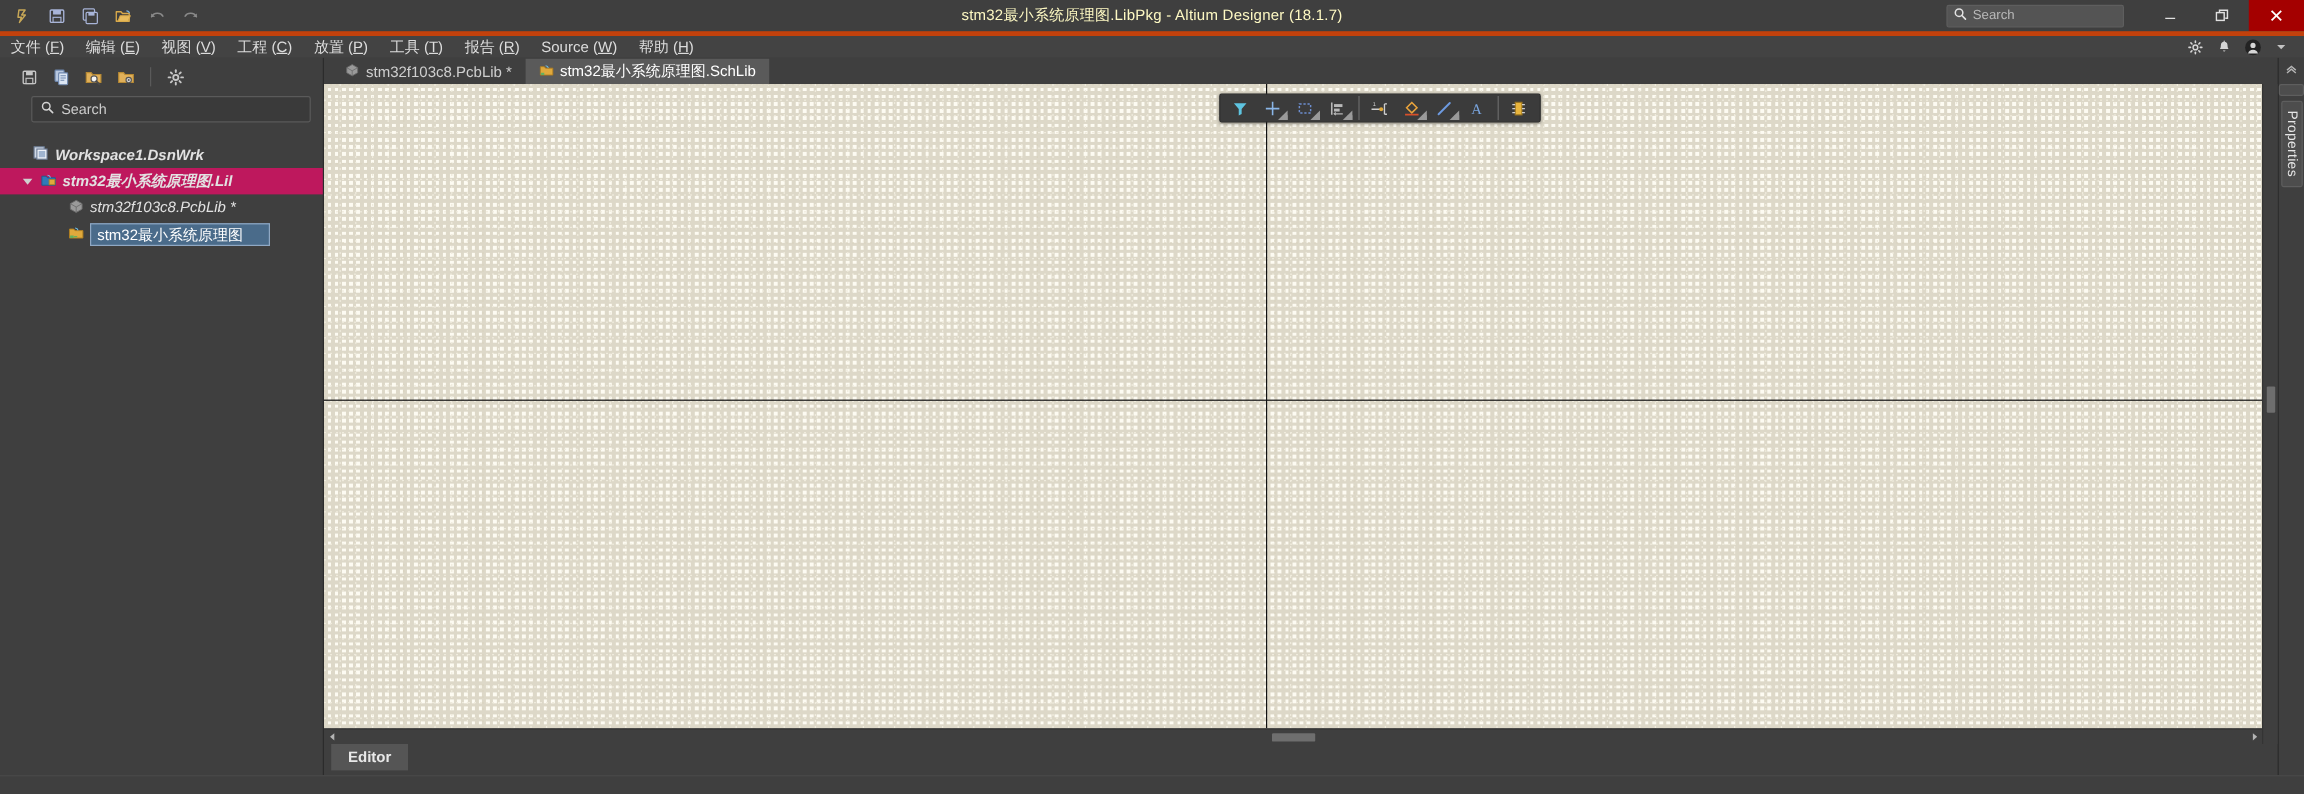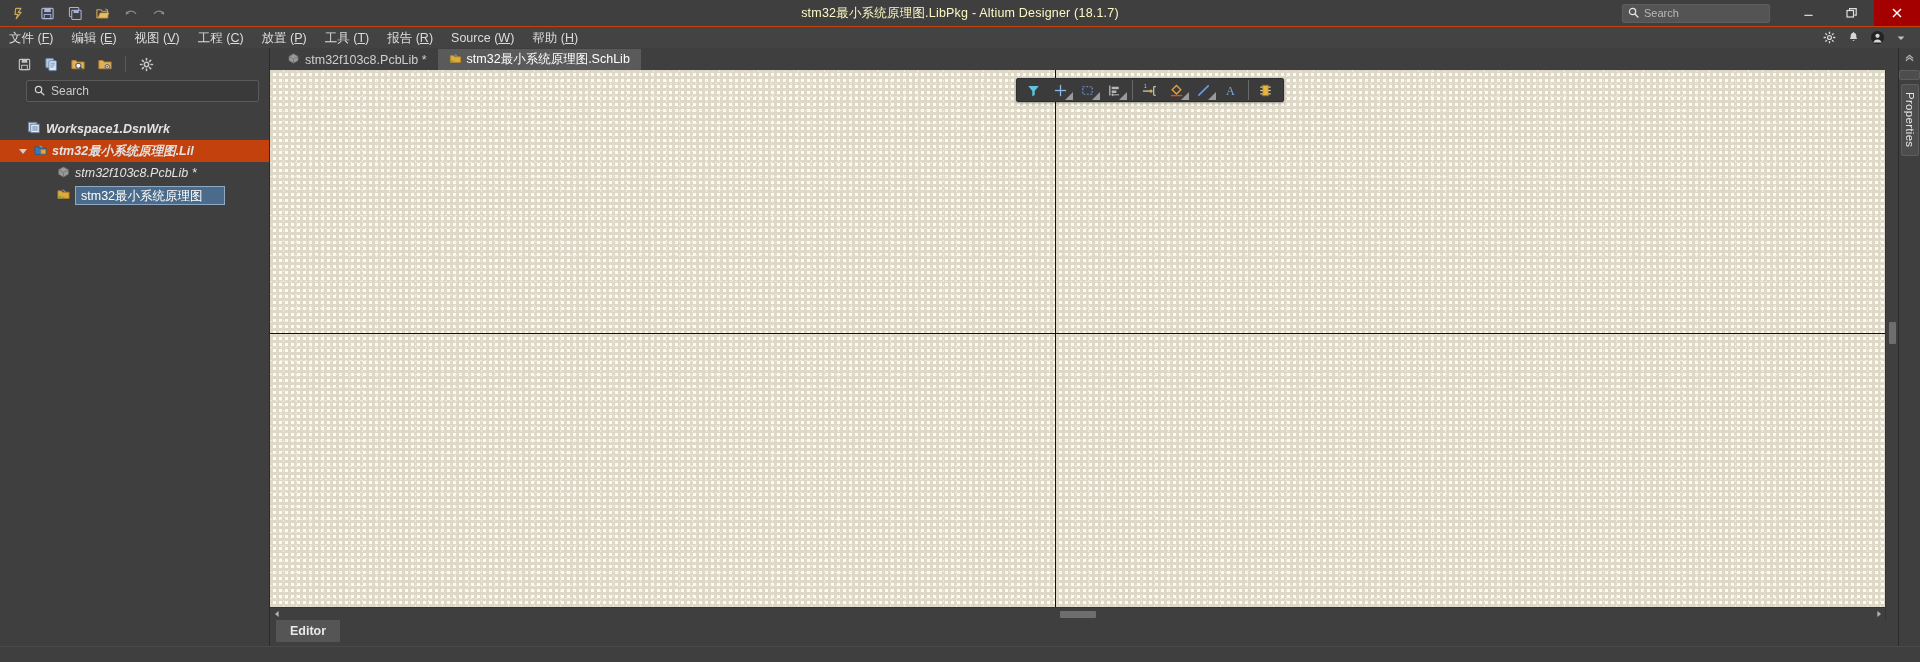--- a/index.html
+++ b/index.html
@@ -35,21 +35,21 @@
   }
   .search-box .ph { color: #b9b9b9; font-size: 11px; }
   .wbtn {
     width: 44px; height: 26px; display: flex; align-items: center; justify-content: center;
     color: #e0e0e0;
   }
   .wbtn.close { background: #a40000; width: 46px; }
 
   
   .menubar {
-    height: 22px; background: #434343; border-top: 1px solid #c2410c;
+    height: 22px; background: #434343; border-top: 4px solid #c2410c;
     display: flex; align-items: center; flex: none; position: relative;
   }
   .menu-item {
     padding: 0 9px; height: 22px; line-height: 22px;
     color: #dcdcdc; font-size: 12.5px; white-space: nowrap;
   }
   .menu-item u { text-decoration: underline; }
   .menubar-right { margin-left: auto; display: flex; align-items: center; gap: 2px; padding-right: 8px; }
   .mb-icon { width: 22px; height: 20px; display: flex; align-items: center; justify-content: center; }
 
@@ -77,21 +77,21 @@
   .pt-btn { width: 24px; height: 24px; display: flex; align-items: center; justify-content: center; border-radius: 2px; }
   .pt-sep { width: 1px; height: 16px; background: #5a5a5a; margin: 0 5px; }
   .panel-search-wrap { padding: 0 10px 0 26px; flex: none; }
   .panel-search {
     height: 22px; background: #3a3a3a; border: 1px solid #5a5a5a; border-radius: 2px;
     display: flex; align-items: center; gap: 6px; padding: 0 7px;
   }
   .panel-search .ph { color: #cbcbcb; font-size: 12px; }
   .tree { margin-top: 16px; font-size: 12.5px; color: #e2e2e2; user-select: none; }
   .tnode { height: 22px; display: flex; align-items: center; padding-left: 10px; gap: 4px; white-space: nowrap; }
-  .tnode.sel { background: #c2410c; }
+  .tnode.sel { background: #be185d; }
   .tw { width: 13px; display: flex; align-items: center; justify-content: center; flex: none; }
   .tri {
     width: 0; height: 0; border-left: 4px solid transparent; border-right: 4px solid transparent;
     border-top: 5px solid #cfcfcf;
   }
   .tname { font-weight: bold; font-style: italic; }
   .tname.norm { font-weight: normal; }
   .indent1 { padding-left: 16px; }
   .indent2 { padding-left: 36px; }
   .indent3 { padding-left: 56px; }

